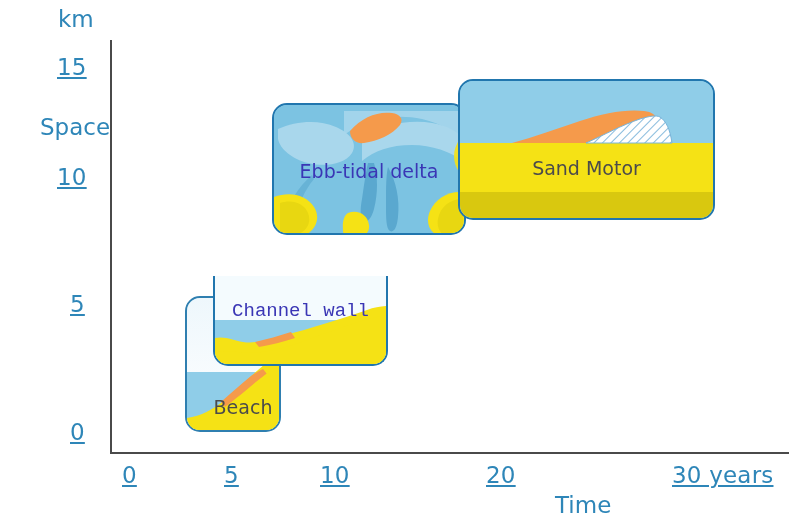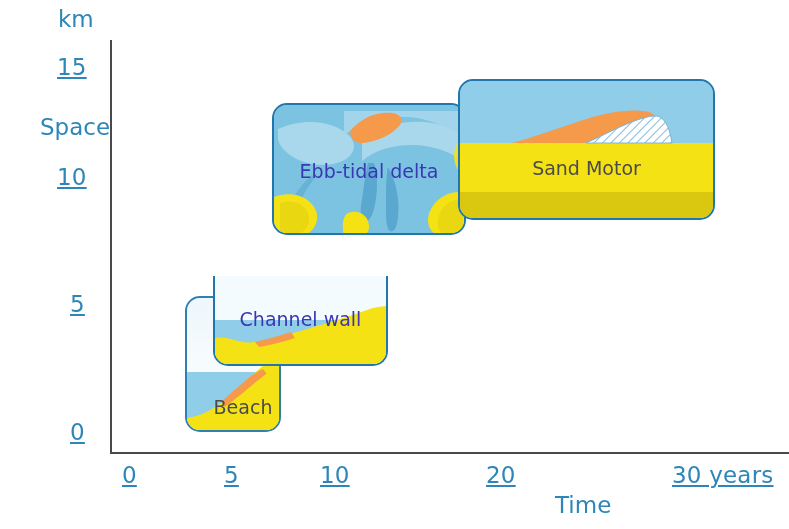--- a/index.html
+++ b/index.html
@@ -85,21 +85,21 @@
       <svg width="175" height="90" viewBox="0 0 175 90" preserveAspectRatio="none">
         <rect x="0" y="0" width="175" height="90" fill="#f4fbfe"></rect>
         <rect x="0" y="44" width="175" height="46" fill="#8fcde8"></rect>
         <path d="M0 90 L0 62 C10 60 18 64 28 66 C40 68 52 64 66 60 C82 56 96 52 112 47
                  C126 43 140 38 152 34 C160 31 168 30 175 30 L175 90 Z" fill="#f5e215"></path>
         <path d="M40 66 C52 63 64 60 76 56 L80 62 C68 66 56 69 44 71 Z" fill="#f59a4b"></path>
         <path d="M0 90 L0 76 C16 74 30 78 46 76 C64 74 82 68 100 61 C120 54 140 46 158 42
                  C165 40 170 39 175 39 L175 90 Z" fill="#f5e215"></path>
       </svg>
     </div>
-    <div class="caption cap-indigo" style="top:34px;">Channel wall</div>
+    <div class="caption cap-indigo" style="top:26px;font-family:Liberation Mono, monospace;">Channel wall</div>
   </div>
 
 
   <div class="panel" id="p-ebb" style="left:272px;top:103px;width:194px;height:132px;">
     <div class="art">
       <svg width="194" height="132" viewBox="0 0 194 132" preserveAspectRatio="none">
         <rect x="0" y="0" width="194" height="132" fill="#7cc3e2"></rect>
 
         <path d="M4 24 C22 16 44 14 62 22 C76 28 84 38 78 48 C70 60 50 62 34 58
                  C18 54 6 44 4 34 Z" fill="#a9d7ec"></path>

